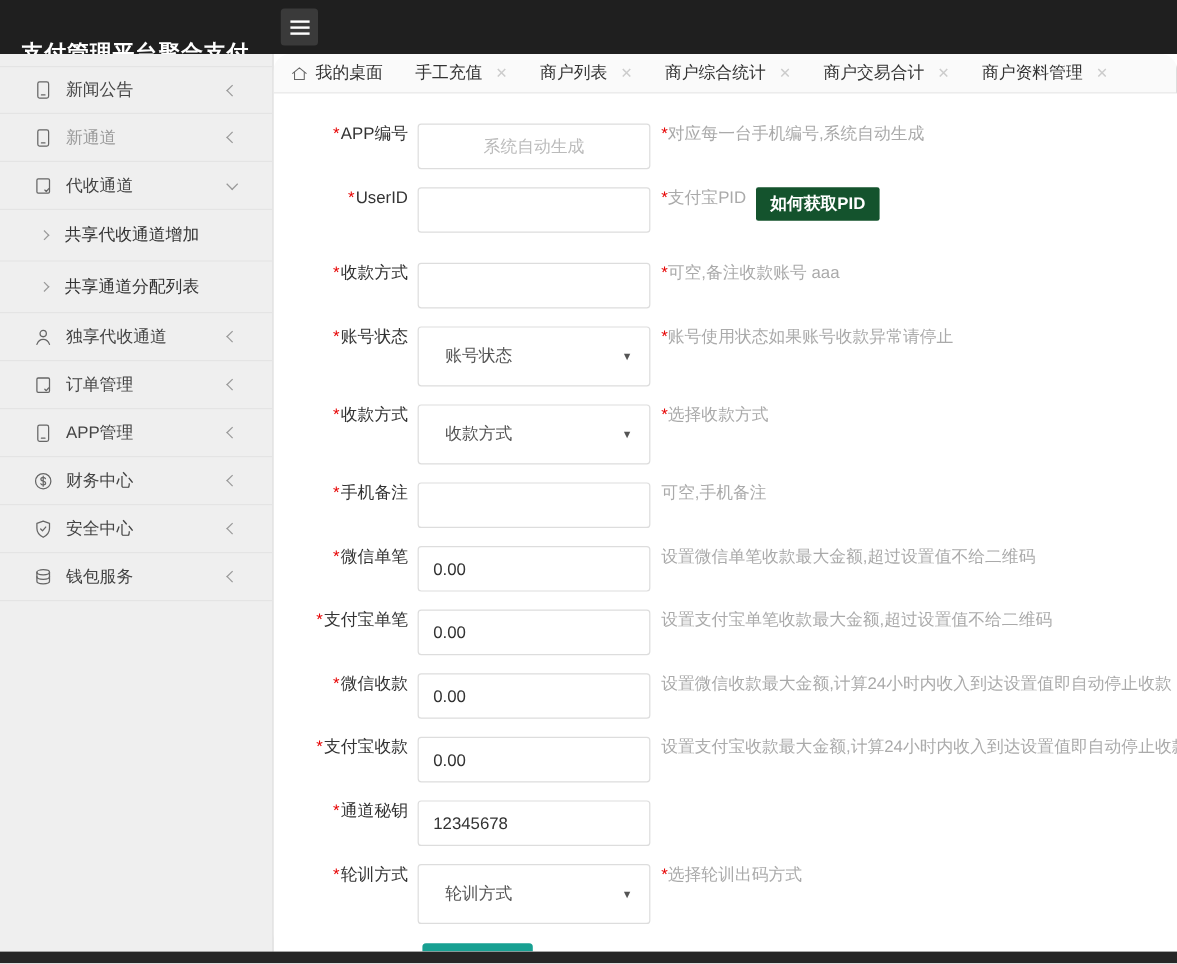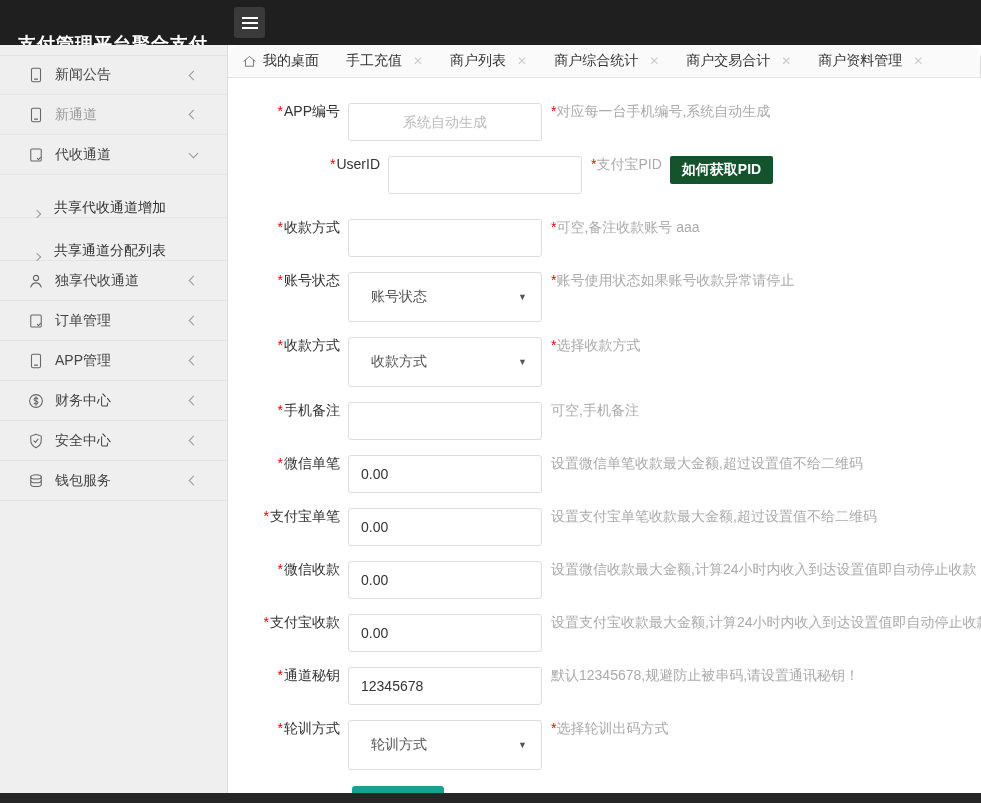--- a/index.html
+++ b/index.html
@@ -22,39 +22,39 @@
   
   .side-item { height:40px; display:flex; align-items:center; padding:0 30px 0 27px;
                border-bottom:1px solid #e4e4e4; cursor:pointer; }
   .side-item:first-child { border-top:1px solid #e4e4e4; }
   .side-item .s-icon { width:18px; height:18px; margin-right:10px; flex:0 0 auto; }
   .side-item .s-label { font-size:14px; color:#444; }
   .side-item .s-label.muted { color:#9a9a9a; }
   .chev { margin-left:auto; width:7px; height:7px; border-left:1px solid #999; border-bottom:1px solid #999; }
   .chev.left { transform:rotate(45deg); }
   .chev.down { transform:rotate(-45deg); margin-top:-3px; }
-  .side-sub { height:43px; display:flex; align-items:flex-end; padding-left:34px;
+  .side-sub { height:43px; display:flex; align-items:center; padding-left:34px;
               border-bottom:1px solid #e4e4e4; cursor:pointer; }
   .side-sub .arrow { width:6px; height:6px; border-top:1px solid #999; border-right:1px solid #999;
                      transform:rotate(45deg); margin-right:14px; }
   .side-sub .s-label { font-size:14px; color:#333; }
   svg.line-ic { stroke:#666; fill:none; stroke-width:1.4; stroke-linecap:round; stroke-linejoin:round; }
 
   
   .tabbar { height:33px; background:#fafafa; border-bottom:1px solid #e3e3e3; border-right:1px solid #ddd;
             display:flex; align-items:center; padding-left:14px; }
   .tab { display:flex; align-items:center; margin-right:27px; cursor:pointer; }
   .tab .t-label { font-size:14px; color:#333; }
   .tab .t-home { width:15px; height:15px; margin-right:6px; }
   .tab .t-close { margin-left:11px; color:#ccc; font-size:12px; line-height:1; cursor:pointer; }
 
   
   .form-area { position:relative; height:715px; background:#fff; overflow:hidden; padding-top:25px; }
   .frow { display:flex; align-items:flex-start; margin-bottom:15px; }
-  .frow.mb-lg { margin-bottom:25px;padding-left:40px; }
+  .frow.mb-lg { margin-bottom:25px; }
   .flabel { width:112px; text-align:right; font-size:14px; color:#333; flex:0 0 auto; }
   .req { color:#e60000; margin-right:1px; font-size:14px; }
   .tinput { width:194px; height:38px; margin-left:8px; border:1px solid #ddd; border-radius:3px;
             padding:0 12px; font-size:14px; color:#333; background:#fff;
             font-family:"Liberation Sans","DejaVu Sans",sans-serif; }
   .tinput.center::placeholder { text-align:center; }
   .tinput::placeholder { color:#bbb; }
   .selbox { width:194px; height:50px; margin-left:8px; border:1px solid #ddd; border-radius:3px;
             display:flex; align-items:center; padding:0 14px 0 22px; cursor:pointer; background:#fff; }
   .selbox .sel-text { font-size:14px; color:#555; }
@@ -279,21 +279,20 @@
 
         <div class="frow">
           <span class="flabel"><span class="req">*</span><span>支付宝收款</span></span>
           <input class="tinput" value="0.00" style="">
           <span class="fhint"><span>设置支付宝收款最大金额,计算24小时内收入到达设置值即自动停止收款</span></span>
         </div>
 
         <div class="frow">
           <span class="flabel"><span class="req">*</span><span>通道秘钥</span></span>
           <input class="tinput" value="12345678" style="">
-          <span class="fhint"><span>默认12345678,规避防止被串码,请设置通讯秘钥！</span></span>
         </div>
 
         <div class="frow">
           <span class="flabel"><span class="req">*</span><span>轮训方式</span></span>
           <div class="selbox">
             <span class="sel-text">轮训方式</span>
             <span class="sel-arrow">▼</span>
           </div>
           <span class="fhint"><span class="req">*</span><span>选择轮训出码方式</span></span>
         </div>

